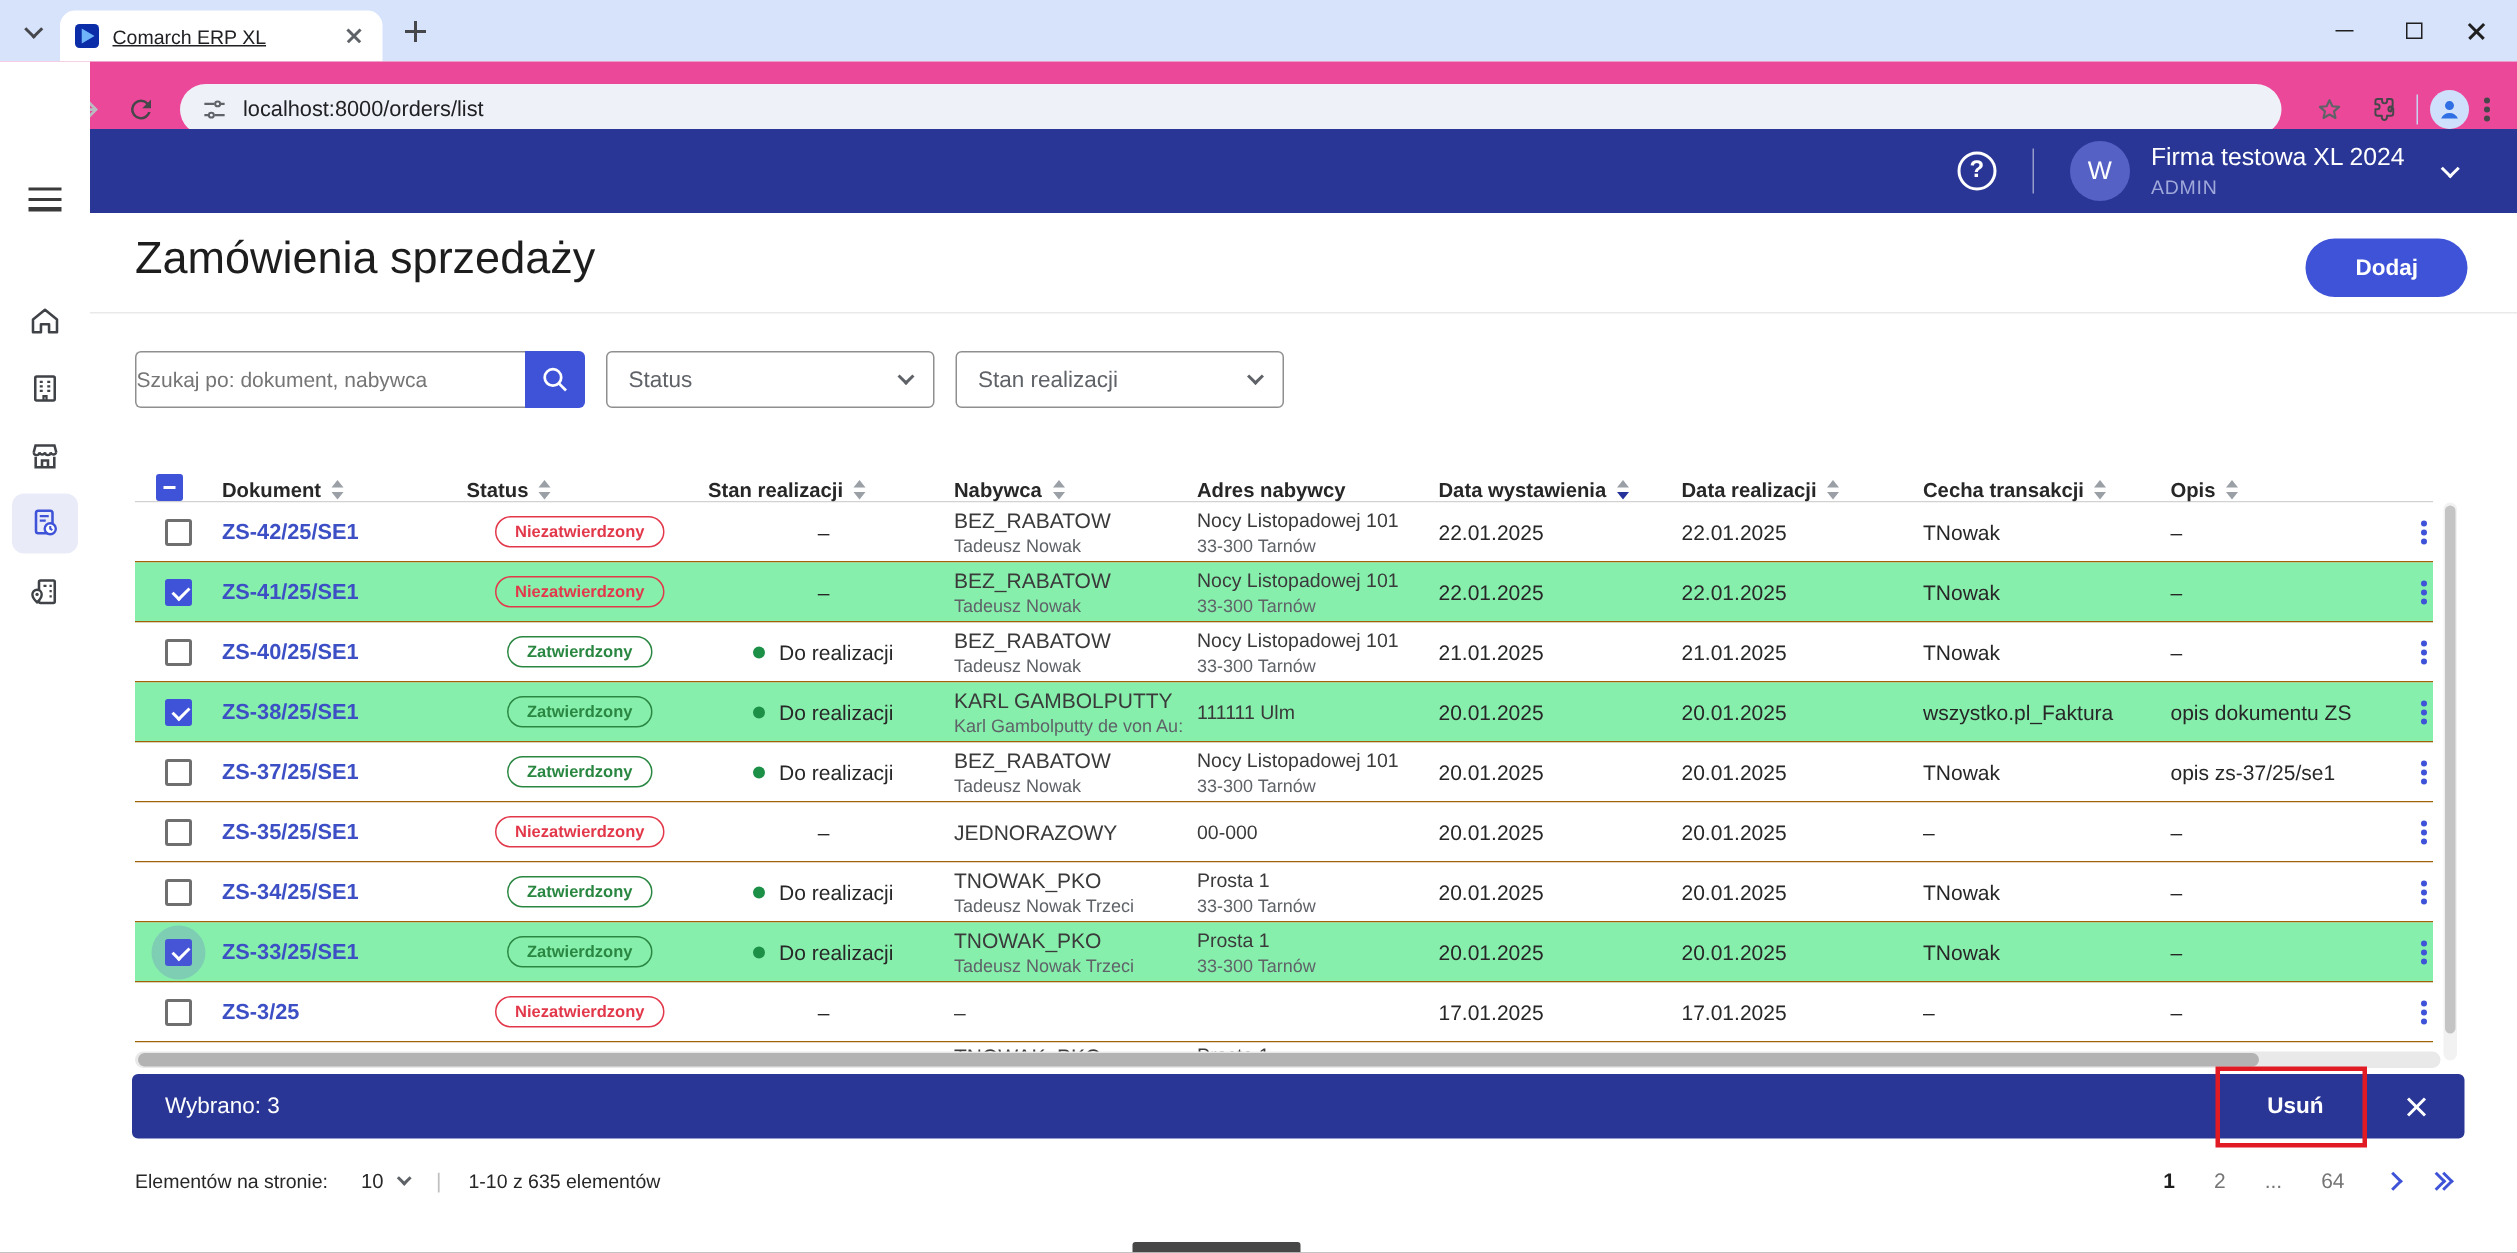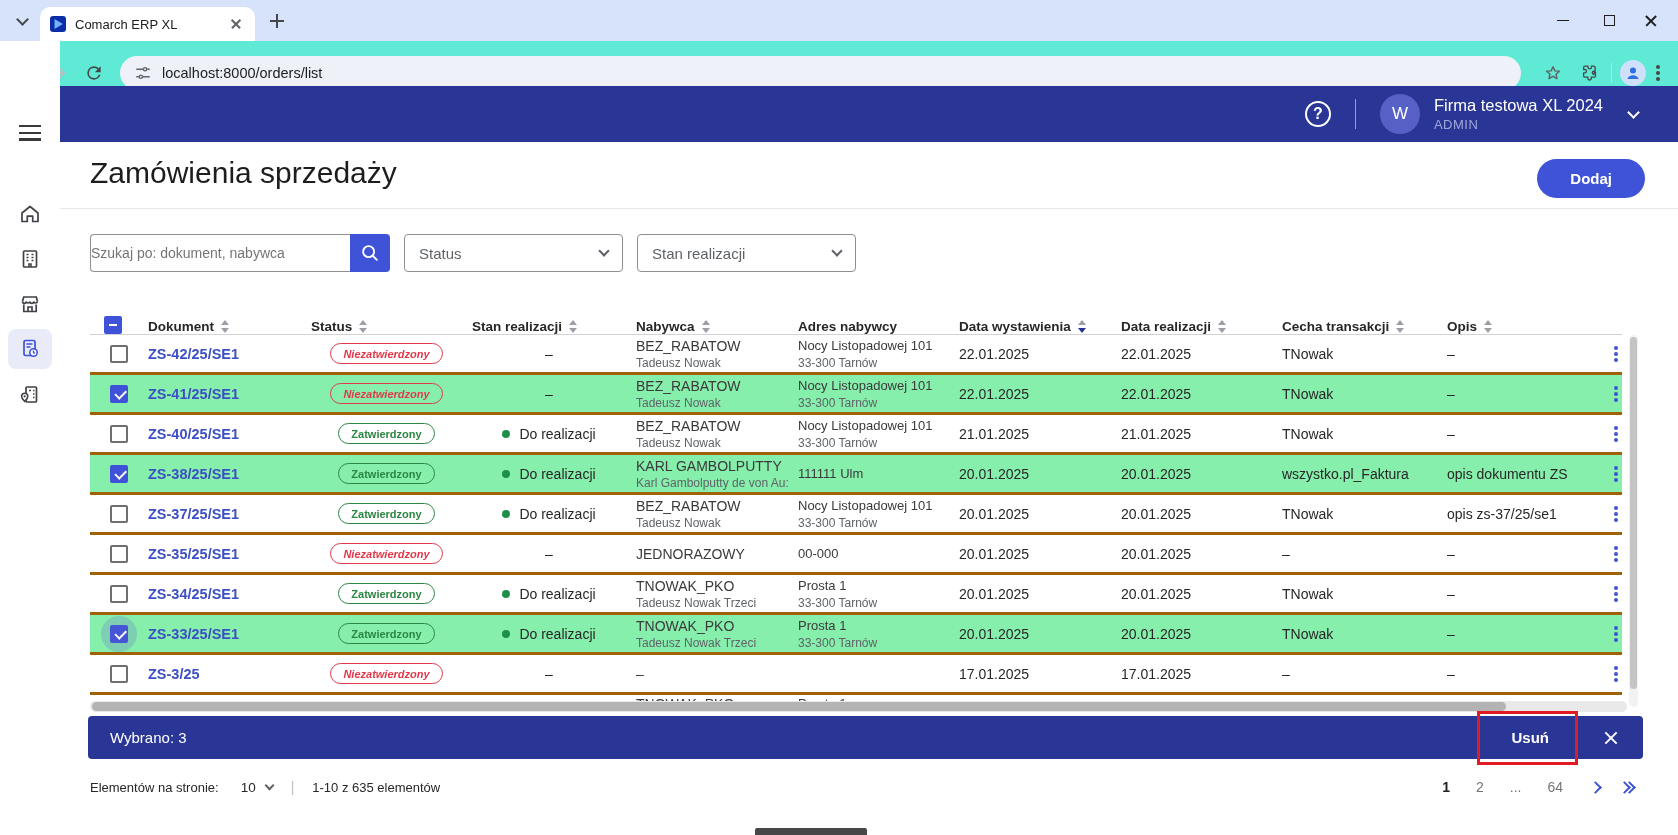--- a/index.html
+++ b/index.html
@@ -6,35 +6,35 @@
   html,body { background:#888; }
   .screen {
     position:relative; width:1678px; height:835px; background:#fff;
     font-family:"Liberation Sans", sans-serif; overflow:hidden; color:#1f1f1f;
   }
   
   .tabstrip { position:absolute; left:0; top:0; width:100%; height:41px; background:#d7e3fb; }
   .tab-search { position:absolute; left:10px; top:9px; width:24px; height:24px; display:flex; align-items:center; justify-content:center; }
   .chev { width:9px; height:9px; border-right:2px solid #45474a; border-bottom:2px solid #45474a; transform:rotate(45deg); margin-top:-4px; }
   .tab { position:absolute; left:40px; top:7px; width:215px; height:34px; background:#fff; border-radius:10px 10px 0 0; display:flex; align-items:center; padding:0 10px; }
-  .tab-title { font-size:13px; color:#202124; margin-left:9px; flex:1; }
+  .tab-title { font-size:13px; color:#202124; margin-left:9px; flex:1;text-decoration:underline; }
   .tab-close { width:18px; height:18px; position:relative; }
   .xbar { position:absolute; left:3px; top:8px; width:12px; height:1.6px; background:#5f6368; }
   .xbar.a { transform:rotate(45deg);} .xbar.b { transform:rotate(-45deg);}
   .newtab { position:absolute; left:268px; top:12px; width:18px; height:18px; }
   .newtab::before { content:""; position:absolute; left:8px; top:2px; width:2px; height:14px; background:#45474a; }
   .newtab::after  { content:""; position:absolute; left:2px; top:8px; width:14px; height:2px; background:#45474a; }
   .winctl { position:absolute; top:0; height:41px; width:46px; display:flex; align-items:center; justify-content:center; }
   .wc-min { right:92px; } .wc-max { right:46px; } .wc-close { right:4px; }
   .wc-min i { width:12px; height:1.6px; background:#1f1f1f; }
   .wc-max i { width:11px; height:11px; border:1.6px solid #1f1f1f; }
   .wc-close i { width:18px; height:18px; position:relative; display:block; }
   .wc-close i::before,.wc-close i::after { content:""; position:absolute; left:2px; top:8px; width:14px; height:1.6px; background:#1f1f1f; }
   .wc-close i::before { transform:rotate(45deg);} .wc-close i::after { transform:rotate(-45deg);}
-  .toolbar { position:absolute; left:0; top:41px; width:100%; height:63px; background:#5eead4; display:flex; align-items:center; }
+  .toolbar { position:absolute; left:0; top:41px; width:100%; height:63px; background:#ec4899; display:flex; align-items:center; }
   .tbicon { width:28px; height:28px; margin-left:8px; display:flex; align-items:center; justify-content:center; flex:none; }
   .urlbar { height:34px; flex:1; margin:0 10px 0 12px; background:#eef1f8; border-radius:17px; display:flex; align-items:center; padding:0 14px; }
   .url-text { font-size:14.5px; color:#202124; margin-left:10px; }
   .tb-divider { width:1px; height:20px; background:#c6d4ef; margin:0 8px; flex:none; }
   .profile-avatar { width:26px; height:26px; border-radius:50%; background:#cfe0fc; display:flex; align-items:center; justify-content:center; flex:none; }
   .kebab-gray { width:4px; height:16px; position:relative; margin:0 18px 0 10px; flex:none; }
   .kebab-gray i, .kebab-gray::before, .kebab-gray::after { content:""; position:absolute; left:0; width:4px; height:4px; border-radius:50%; background:#45474a; }
   .kebab-gray::before { top:0; } .kebab-gray i { top:6px; display:block;} .kebab-gray::after { top:12px; }
   
   .appbar { position:absolute; left:60px; top:86px; right:0; height:56px; background:#2a3695; display:flex; align-items:center; justify-content:flex-end; }
@@ -72,33 +72,33 @@
   .thead { display:flex; align-items:flex-end; height:37px; border-bottom:1px solid #d2d2d2; }
   .th { display:flex; align-items:center; font-size:13.5px; font-weight:700; color:#272727; padding-left:10px; flex:none; }
   .col-check{width:48px; padding-left:14px;} .col-doc{width:163px} .col-status{width:161px}
   .col-stan{width:164px} .col-buyer{width:162px} .col-addr{width:161px} .col-date1{width:162px}
   .col-date2{width:161px} .col-trait{width:165px} .col-desc{width:139px} .col-menu{width:46px}
   .sort { display:inline-flex; flex-direction:column; gap:2.5px; margin-left:7px; }
   .sort i { width:0; height:0; border-left:4.5px solid transparent; border-right:4.5px solid transparent; }
   .sort .up { border-bottom:5px solid #9aa0a6; }
   .sort .down { border-top:5px solid #9aa0a6; }
   .sort.desc .down { border-top-color:#26329b; }
-  .tr { display:flex; align-items:center; height:40px; border-bottom:3px solid #a16207; background:#fff; }
+  .tr { display:flex; align-items:center; height:40px; border-bottom:1px solid #a16207; background:#fff; }
   .tr.selected { background:#86efac; }
   .tr .cell { padding-left:10px; flex:none; display:flex; flex-direction:column; justify-content:center; }
   .tr .cell.row-dir { flex-direction:row; align-items:center; }
   .cb { width:18px; height:18px; border:2px solid #6f6f6f; border-radius:2px; background:#fff; position:relative; flex:none; }
   .cb.checked { background:#3e53d8; border-color:#3e53d8; }
   .cb.checked::after { content:""; position:absolute; left:3px; top:3.5px; width:9px; height:4.5px; border-left:2px solid #fff; border-bottom:2px solid #fff; transform:rotate(-45deg); }
   .cb.indeterminate { background:#3e53d8; border-color:#3e53d8; }
   .cb.indeterminate::after { content:""; position:absolute; left:3px; top:6px; width:8px; height:2.4px; background:#fff; }
   .cb.halo::before { content:""; position:absolute; left:-11px; top:-11px; width:36px; height:36px; border-radius:50%; background:rgba(98,92,208,.22); }
   .doc-link { color:#3c4fc5; font-size:14.5px; font-weight:600; }
   .pill { display:inline-block; padding:3.5px 12px; border-radius:13px; font-size:11px; font-weight:700; border:1.5px solid; white-space:nowrap; }
-  .pill.red { color:#e2384a; border-color:#e2384a;font-style:italic; }
+  .pill.red { color:#e2384a; border-color:#e2384a; }
   .pill.green { color:#2a8742; border-color:#2a8742; }
   .dot { width:8px; height:8px; border-radius:50%; background:#1d9048; margin-right:9px; flex:none; }
   .stan-text { font-size:14px; color:#272727; }
   .l1 { font-size:14px; color:#3a3a3a; line-height:18px; white-space:nowrap; }
   .l2 { font-size:12px; color:#5f6368; line-height:16px; white-space:nowrap; }
   .dateval, .traitval, .descval { font-size:14px; color:#272727; white-space:nowrap; }
   .kebab-blue { width:4px; height:16px; position:relative; margin-left:24px; }
   .kebab-blue::before, .kebab-blue::after, .kebab-blue i { content:""; position:absolute; left:0; width:4px; height:4px; border-radius:50%; background:#3e53d8; }
   .kebab-blue::before { top:0; } .kebab-blue i { top:6px; display:block; } .kebab-blue::after { top:12px; }
   .tr.partial { height:12px; overflow:hidden; border-bottom:none; align-items:flex-start; }

